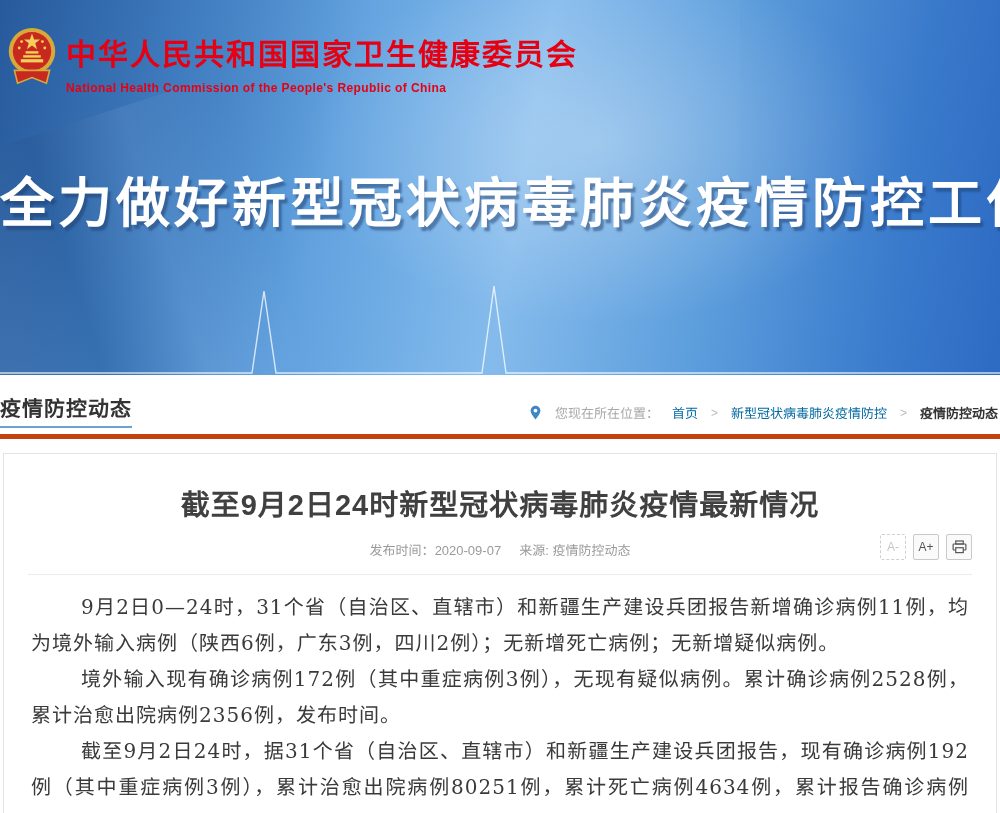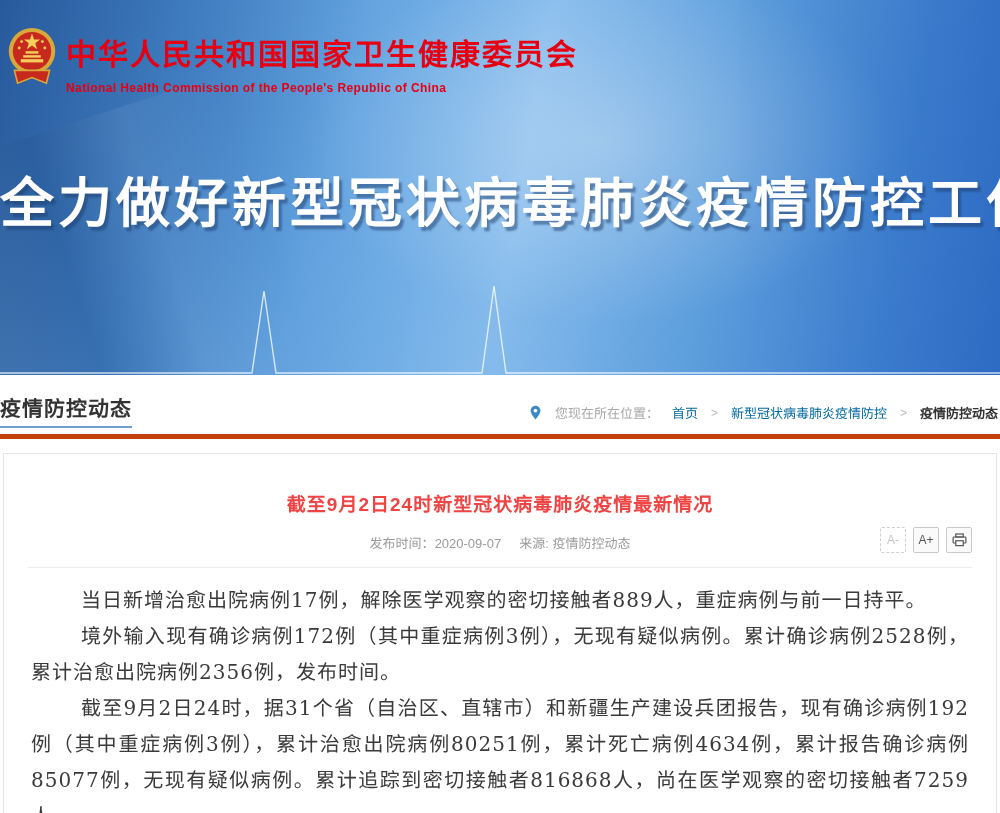--- a/index.html
+++ b/index.html
@@ -36,22 +36,22 @@
     padding-bottom:4px; border-bottom:2px solid #70a0d0; margin-bottom:6px; letter-spacing:1px; }
   .breadcrumb { position:absolute; right:2px; bottom:12px; font-size:13px; color:#a9a9a9;
     display:flex; align-items:center; gap:13px; white-space:nowrap; }
   .breadcrumb .pin { display:inline-block; line-height:0; }
   .breadcrumb a.crumb { color:#0369a1; text-decoration:none; cursor:pointer; }
   .breadcrumb .sep { color:#bbb; font-size:12px; }
   .breadcrumb .crumb-current { color:#333; font-weight:bold; }
 
   
   .article-card { margin:14px 3px 0; border:1px solid #e4e4e4; height:420px; background:#fff; }
-  .article-title { margin-top:35px; text-align:center; font-size:19px; font-weight:bold;
-    color:#ef4444; letter-spacing:1px; }
+  .article-title { margin-top:27px; text-align:center; font-size:29px; font-weight:bold;
+    color:#404040; letter-spacing:1px; }
   .meta-row { position:relative; margin-top:17px; text-align:center; font-size:13px; color:#9a9a9a; }
   .meta-row .gap { display:inline-block; width:18px; }
   .tools { position:absolute; right:24px; top:-6px; display:flex; gap:7px; }
   .tool-btn { width:26px; height:26px; display:flex; align-items:center; justify-content:center;
     font-size:12px; background:#fafafa; border:1px solid #c9c9c9; border-radius:2px;
     color:#555; cursor:pointer; }
   .tool-btn.disabled { border:1px dashed #d0d0d0; color:#c6c6c6; background:#fff; }
   .meta-sep { margin:15px 24px 0; border-top:1px solid #ececec; height:0; }
 
   .article-body { padding:14px 27px 30px; font-family:"DejaVu Serif","Liberation Serif",serif;
@@ -130,17 +130,17 @@
           <rect x="1.5" y="5" width="17" height="8" rx="1" fill="none" stroke="#555" stroke-width="1.6"></rect>
           <rect x="5" y="10" width="10" height="6.5" fill="#fff" stroke="#555" stroke-width="1.6"></rect>
         </svg>
       </span>
     </span>
   </div>
 
   <div class="meta-sep"></div>
 
   <div class="article-body">
-    <p>当日新增治愈出院病例17例，解除医学观察的密切接触者889人，重症病例与前一日持平。</p>
+    <p>9月2日0—24时，31个省（自治区、直辖市）和新疆生产建设兵团报告新增确诊病例11例，均为境外输入病例（陕西6例，广东3例，四川2例）；无新增死亡病例；无新增疑似病例。</p>
     <p>境外输入现有确诊病例172例（其中重症病例3例），无现有疑似病例。累计确诊病例2528例，累计治愈出院病例2356例，发布时间。</p>
     <p>截至9月2日24时，据31个省（自治区、直辖市）和新疆生产建设兵团报告，现有确诊病例192例（其中重症病例3例），累计治愈出院病例80251例，累计死亡病例4634例，累计报告确诊病例85077例，无现有疑似病例。累计追踪到密切接触者816868人，尚在医学观察的密切接触者7259人。</p>
   </div>
 </div>
 
 </body></html>

